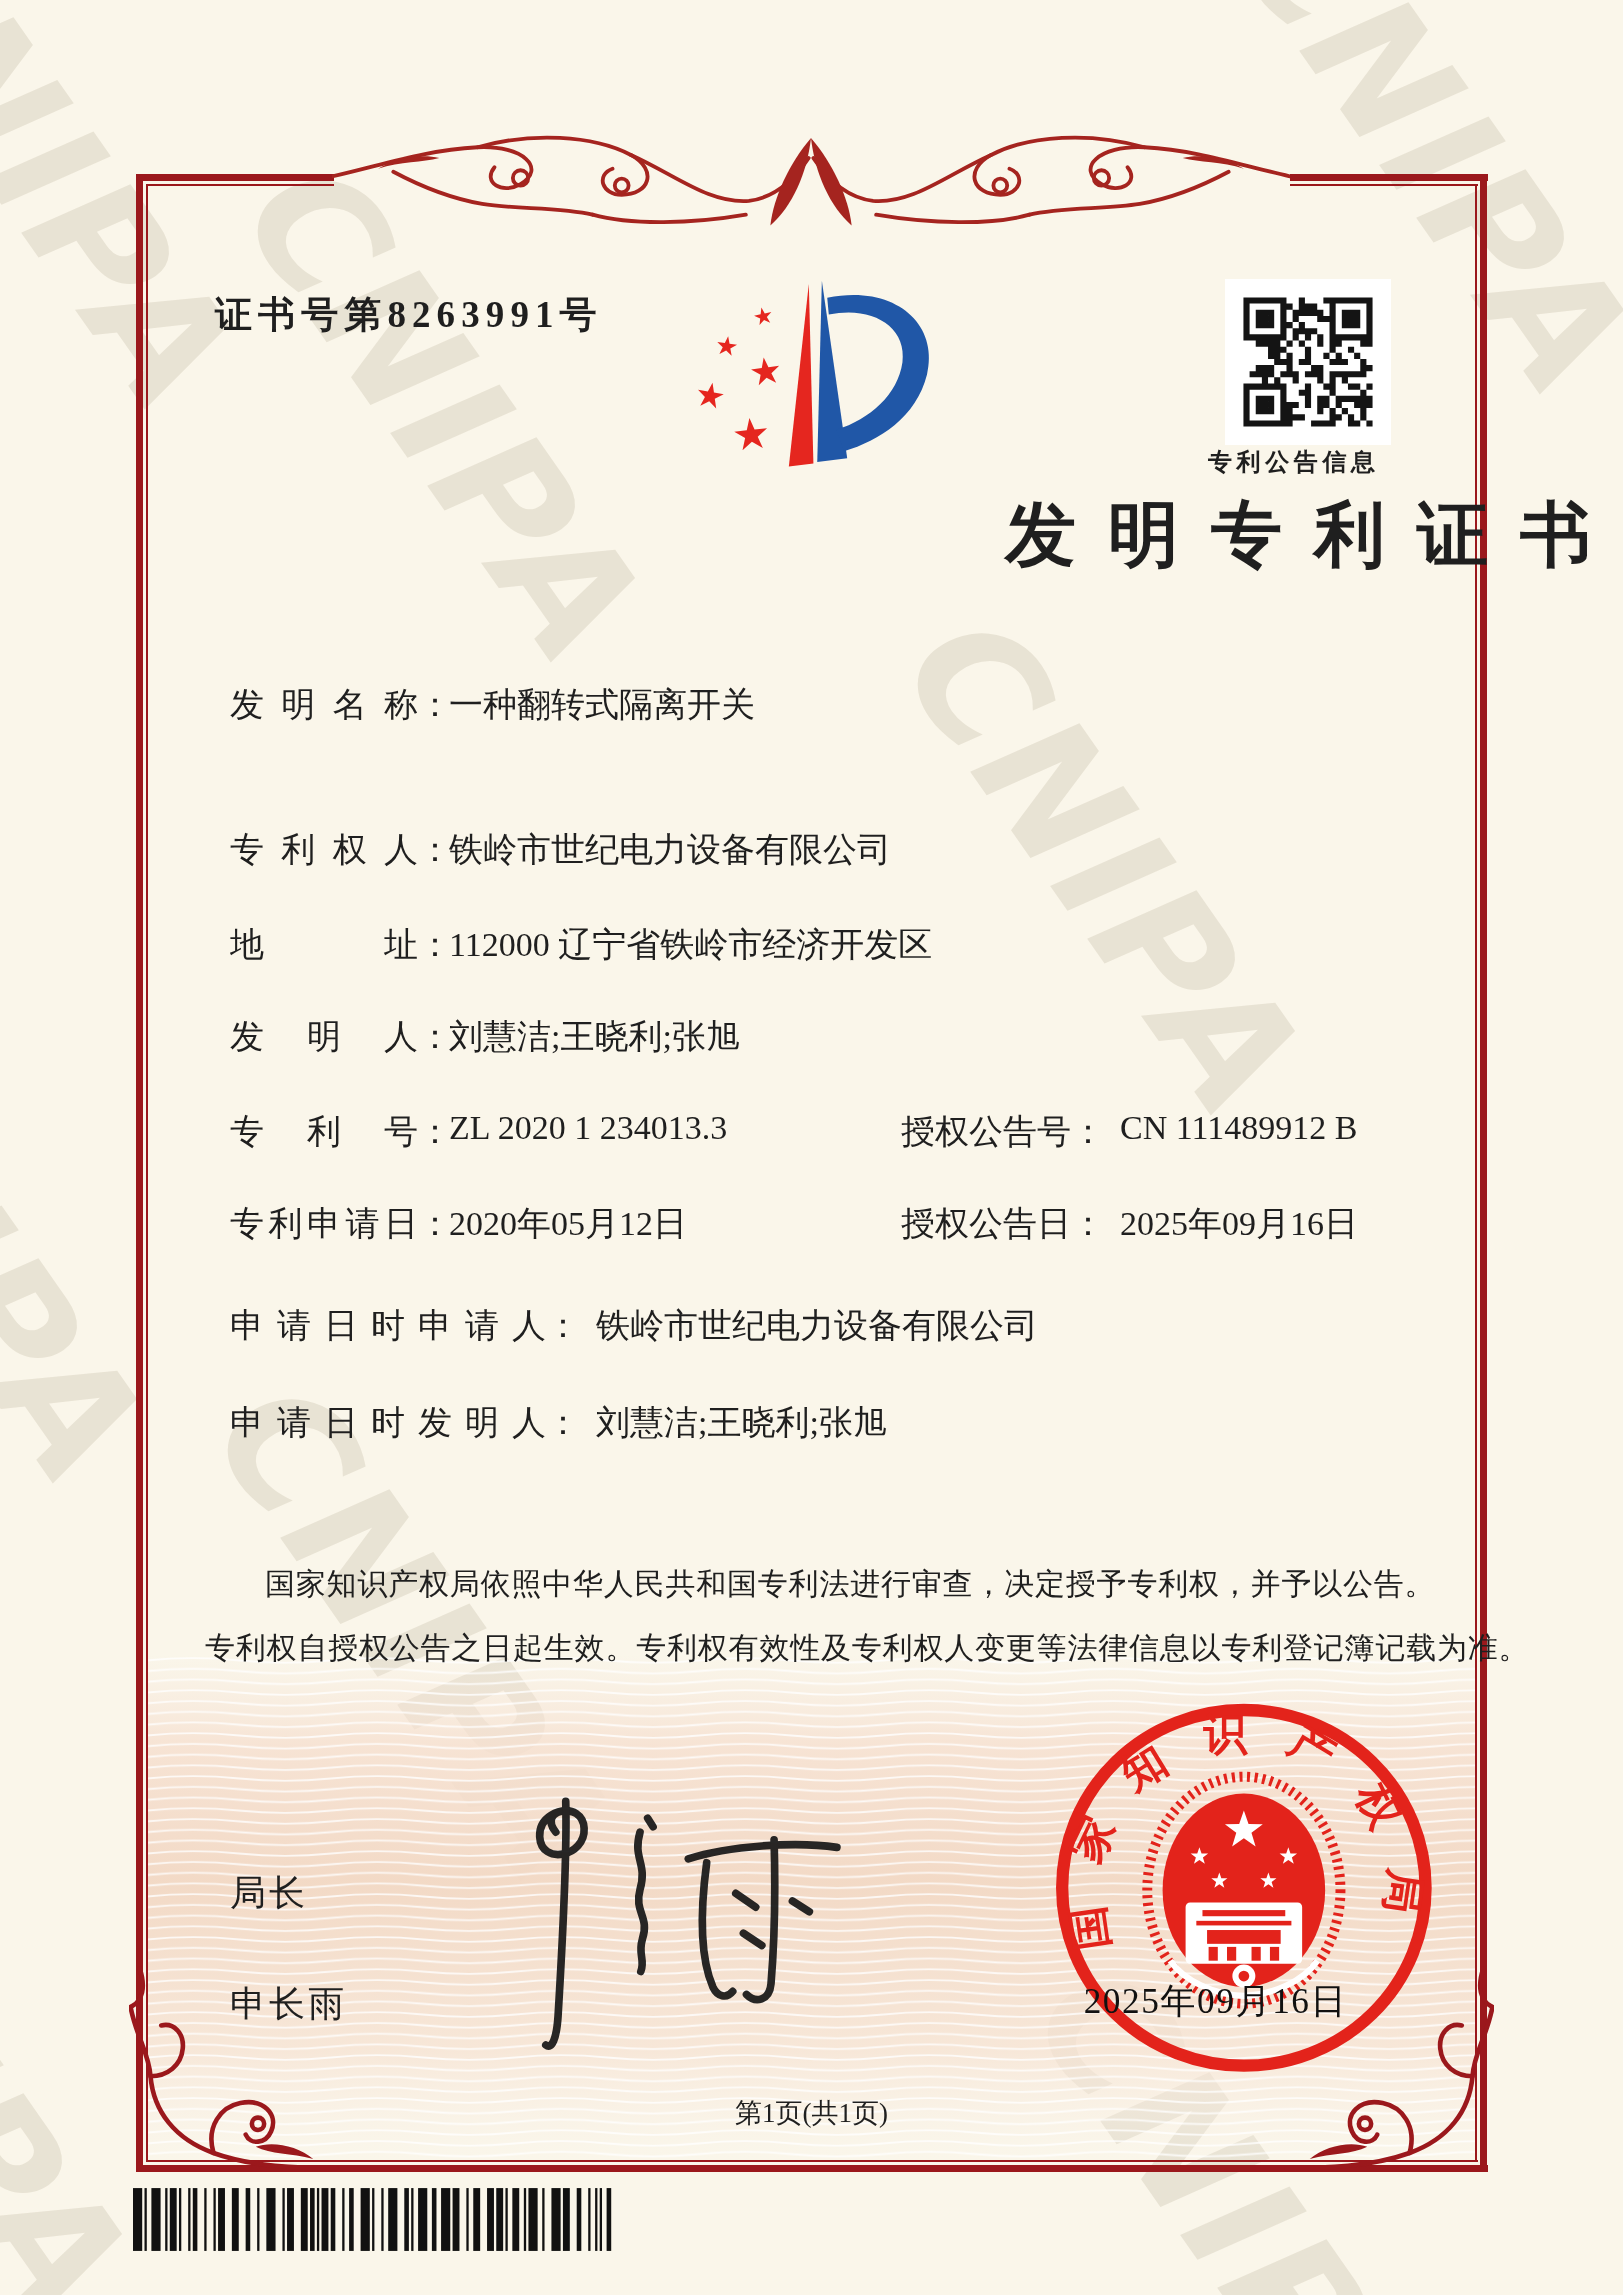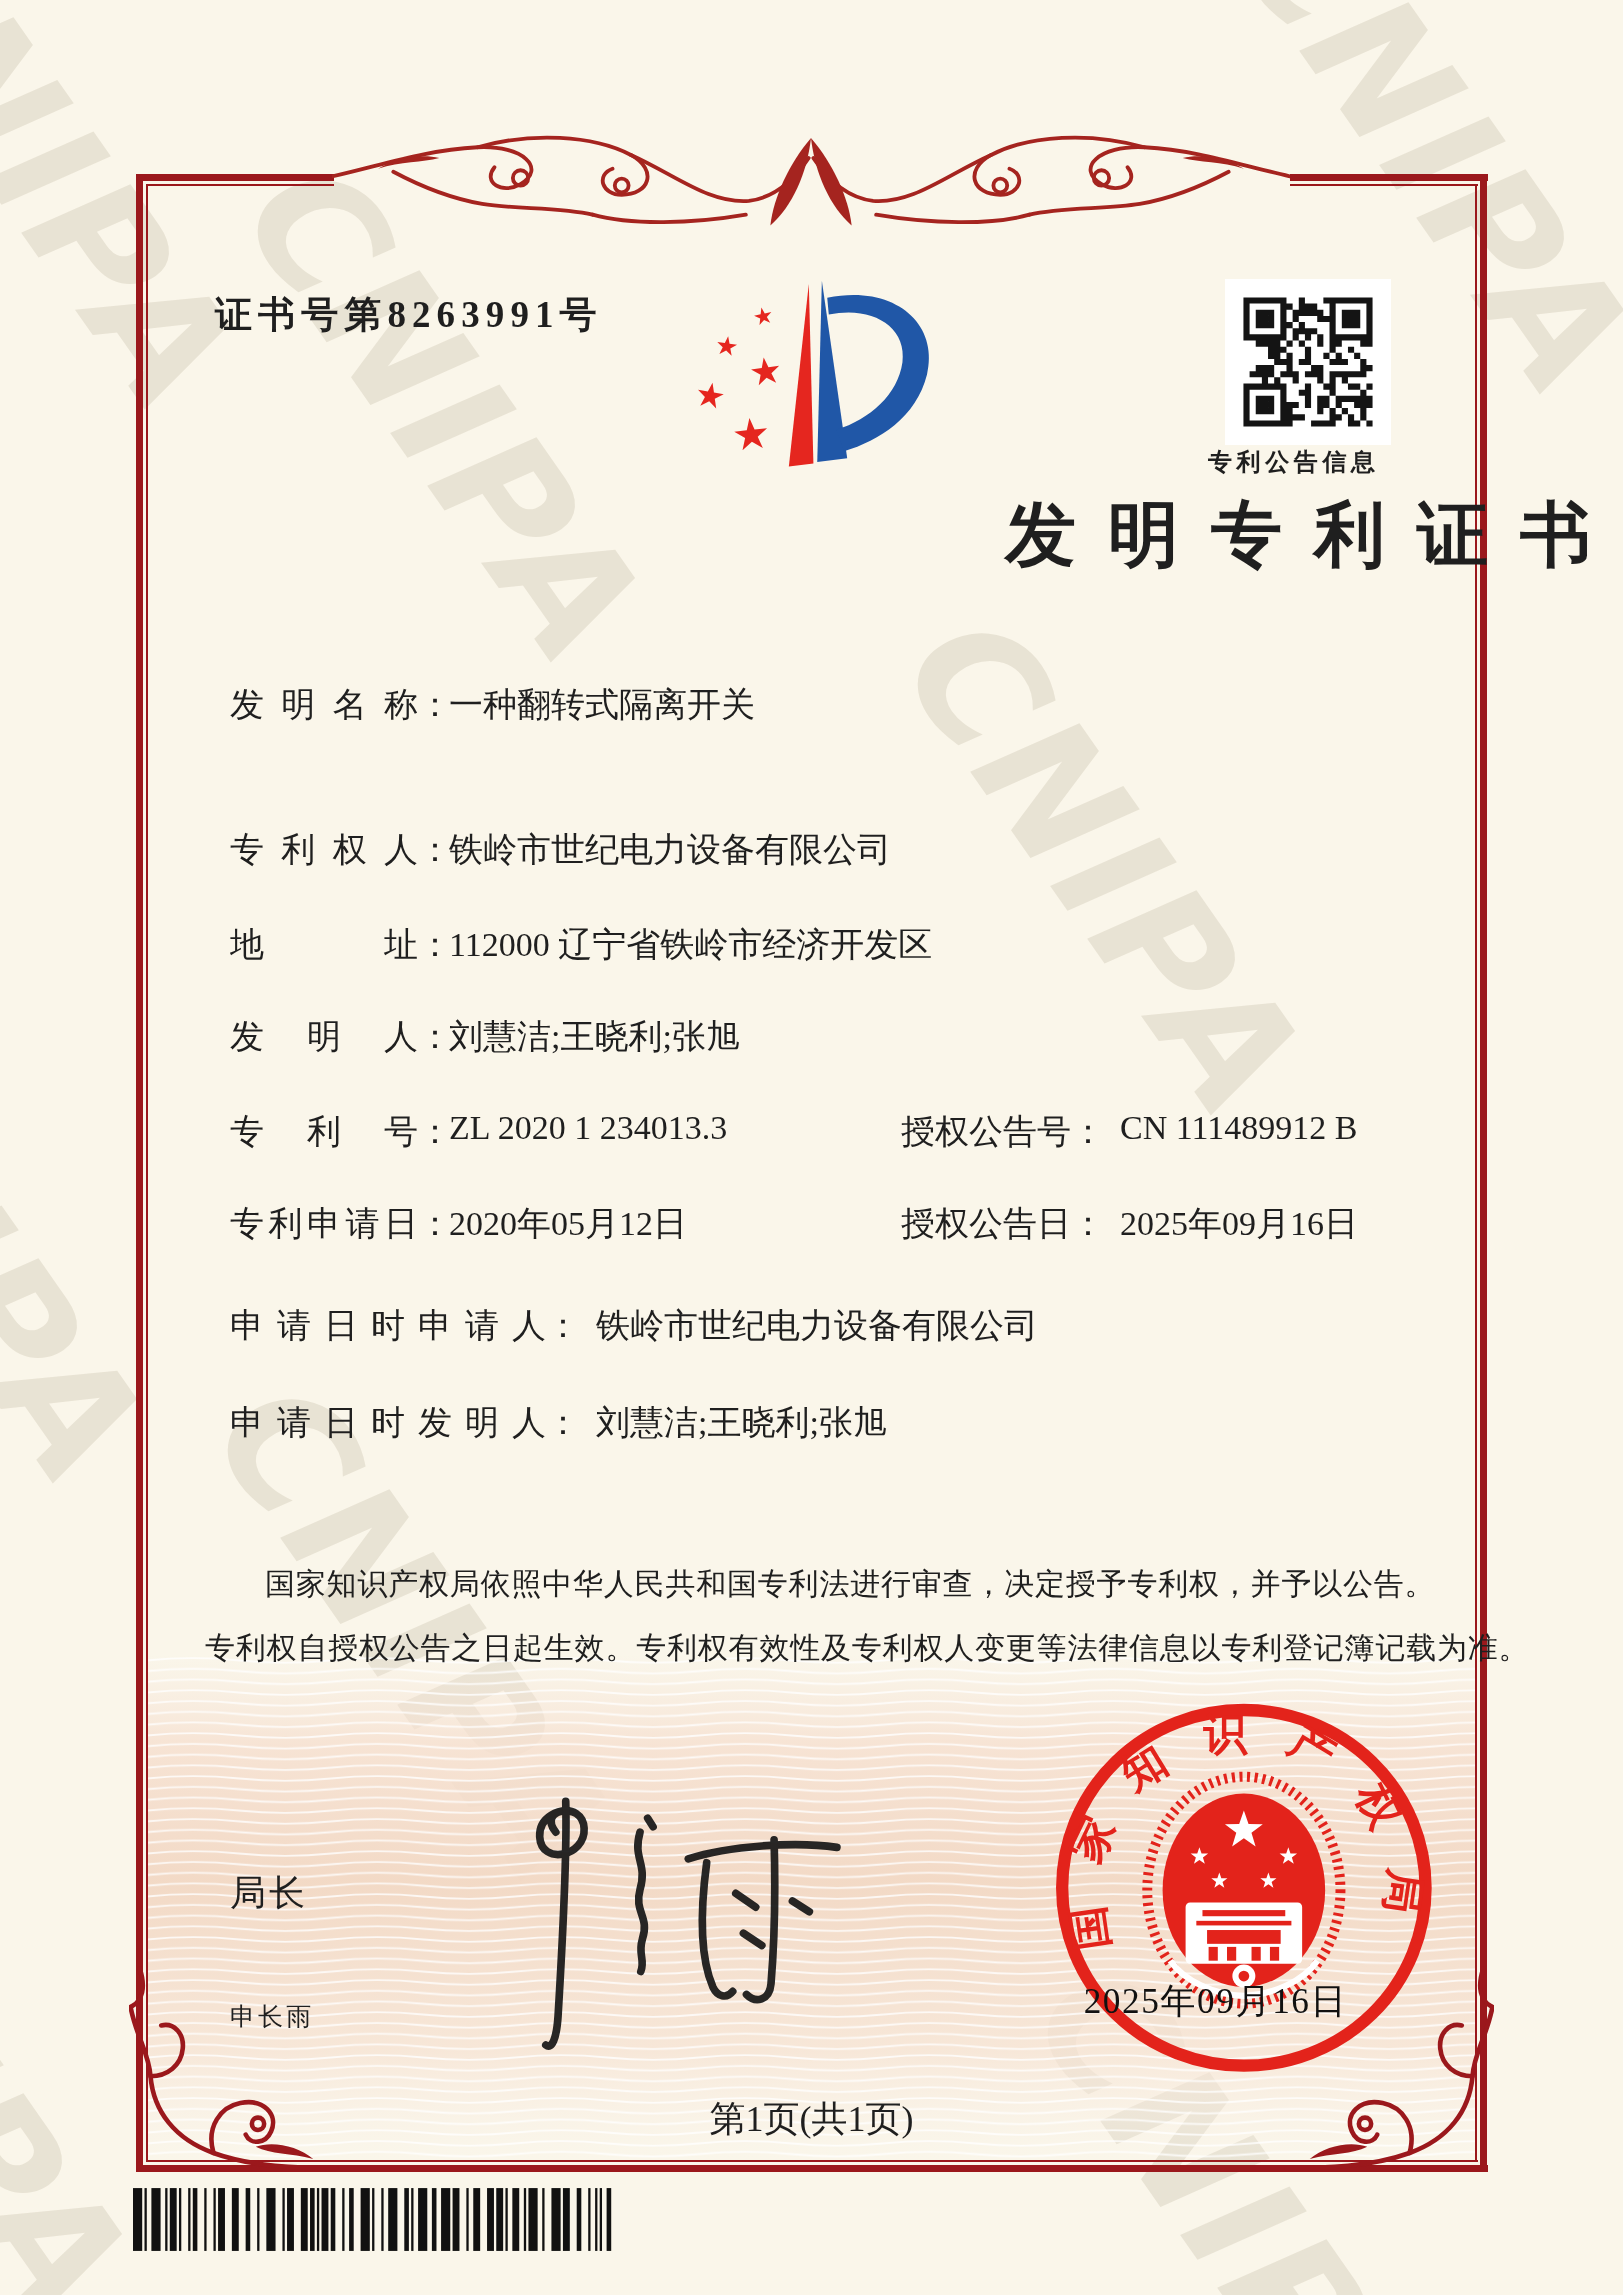--- a/index.html
+++ b/index.html
@@ -45,22 +45,22 @@
   .row{position:absolute;left:230px;height:49px;font-size:34px;white-space:nowrap;}
   .row .jlabel{display:inline-block;width:188px;text-align:justify;text-align-last:justify;vertical-align:top;}
   .row .wlabel{display:inline-block;width:316px;text-align:justify;text-align-last:justify;vertical-align:top;}
   .row .colon{display:inline-block;vertical-align:top;}
   .row .val{position:absolute;left:219px;top:0;}
   .row .wval{position:absolute;left:366px;top:0;}
   .rrow{position:absolute;left:901px;height:49px;font-size:34px;white-space:nowrap;}
   .rrow .val{position:absolute;left:219px;top:0;}
   .legal{position:absolute;font-size:30px;letter-spacing:0.8px;white-space:nowrap;}
   .director-label{position:absolute;left:230px;top:1869px;font-size:36px;letter-spacing:3.1px;}
-  .director-name{position:absolute;left:230px;top:1980px;font-size:25px;letter-spacing:3.1px;margin-top:20px;}
-  .footer-page{position:absolute;left:0;top:2095px;width:1623px;text-align:center;font-size:36px;}
+  .director-name{position:absolute;left:230px;top:1980px;font-size:36px;letter-spacing:3.1px;}
+  .footer-page{position:absolute;left:0;top:2095px;width:1623px;text-align:center;font-size:27px;}
   .abs{position:absolute;}
 </style>
 </head>
 <body>
 
 <div class="page">
 
   <span class="wm" style="left:-46px;top:-123px">CNIPA</span>
   <span class="wm" style="left:1349px;top:-138px">CNIPA</span>
   <span class="wm" style="left:360px;top:130px">CNIPA</span>

